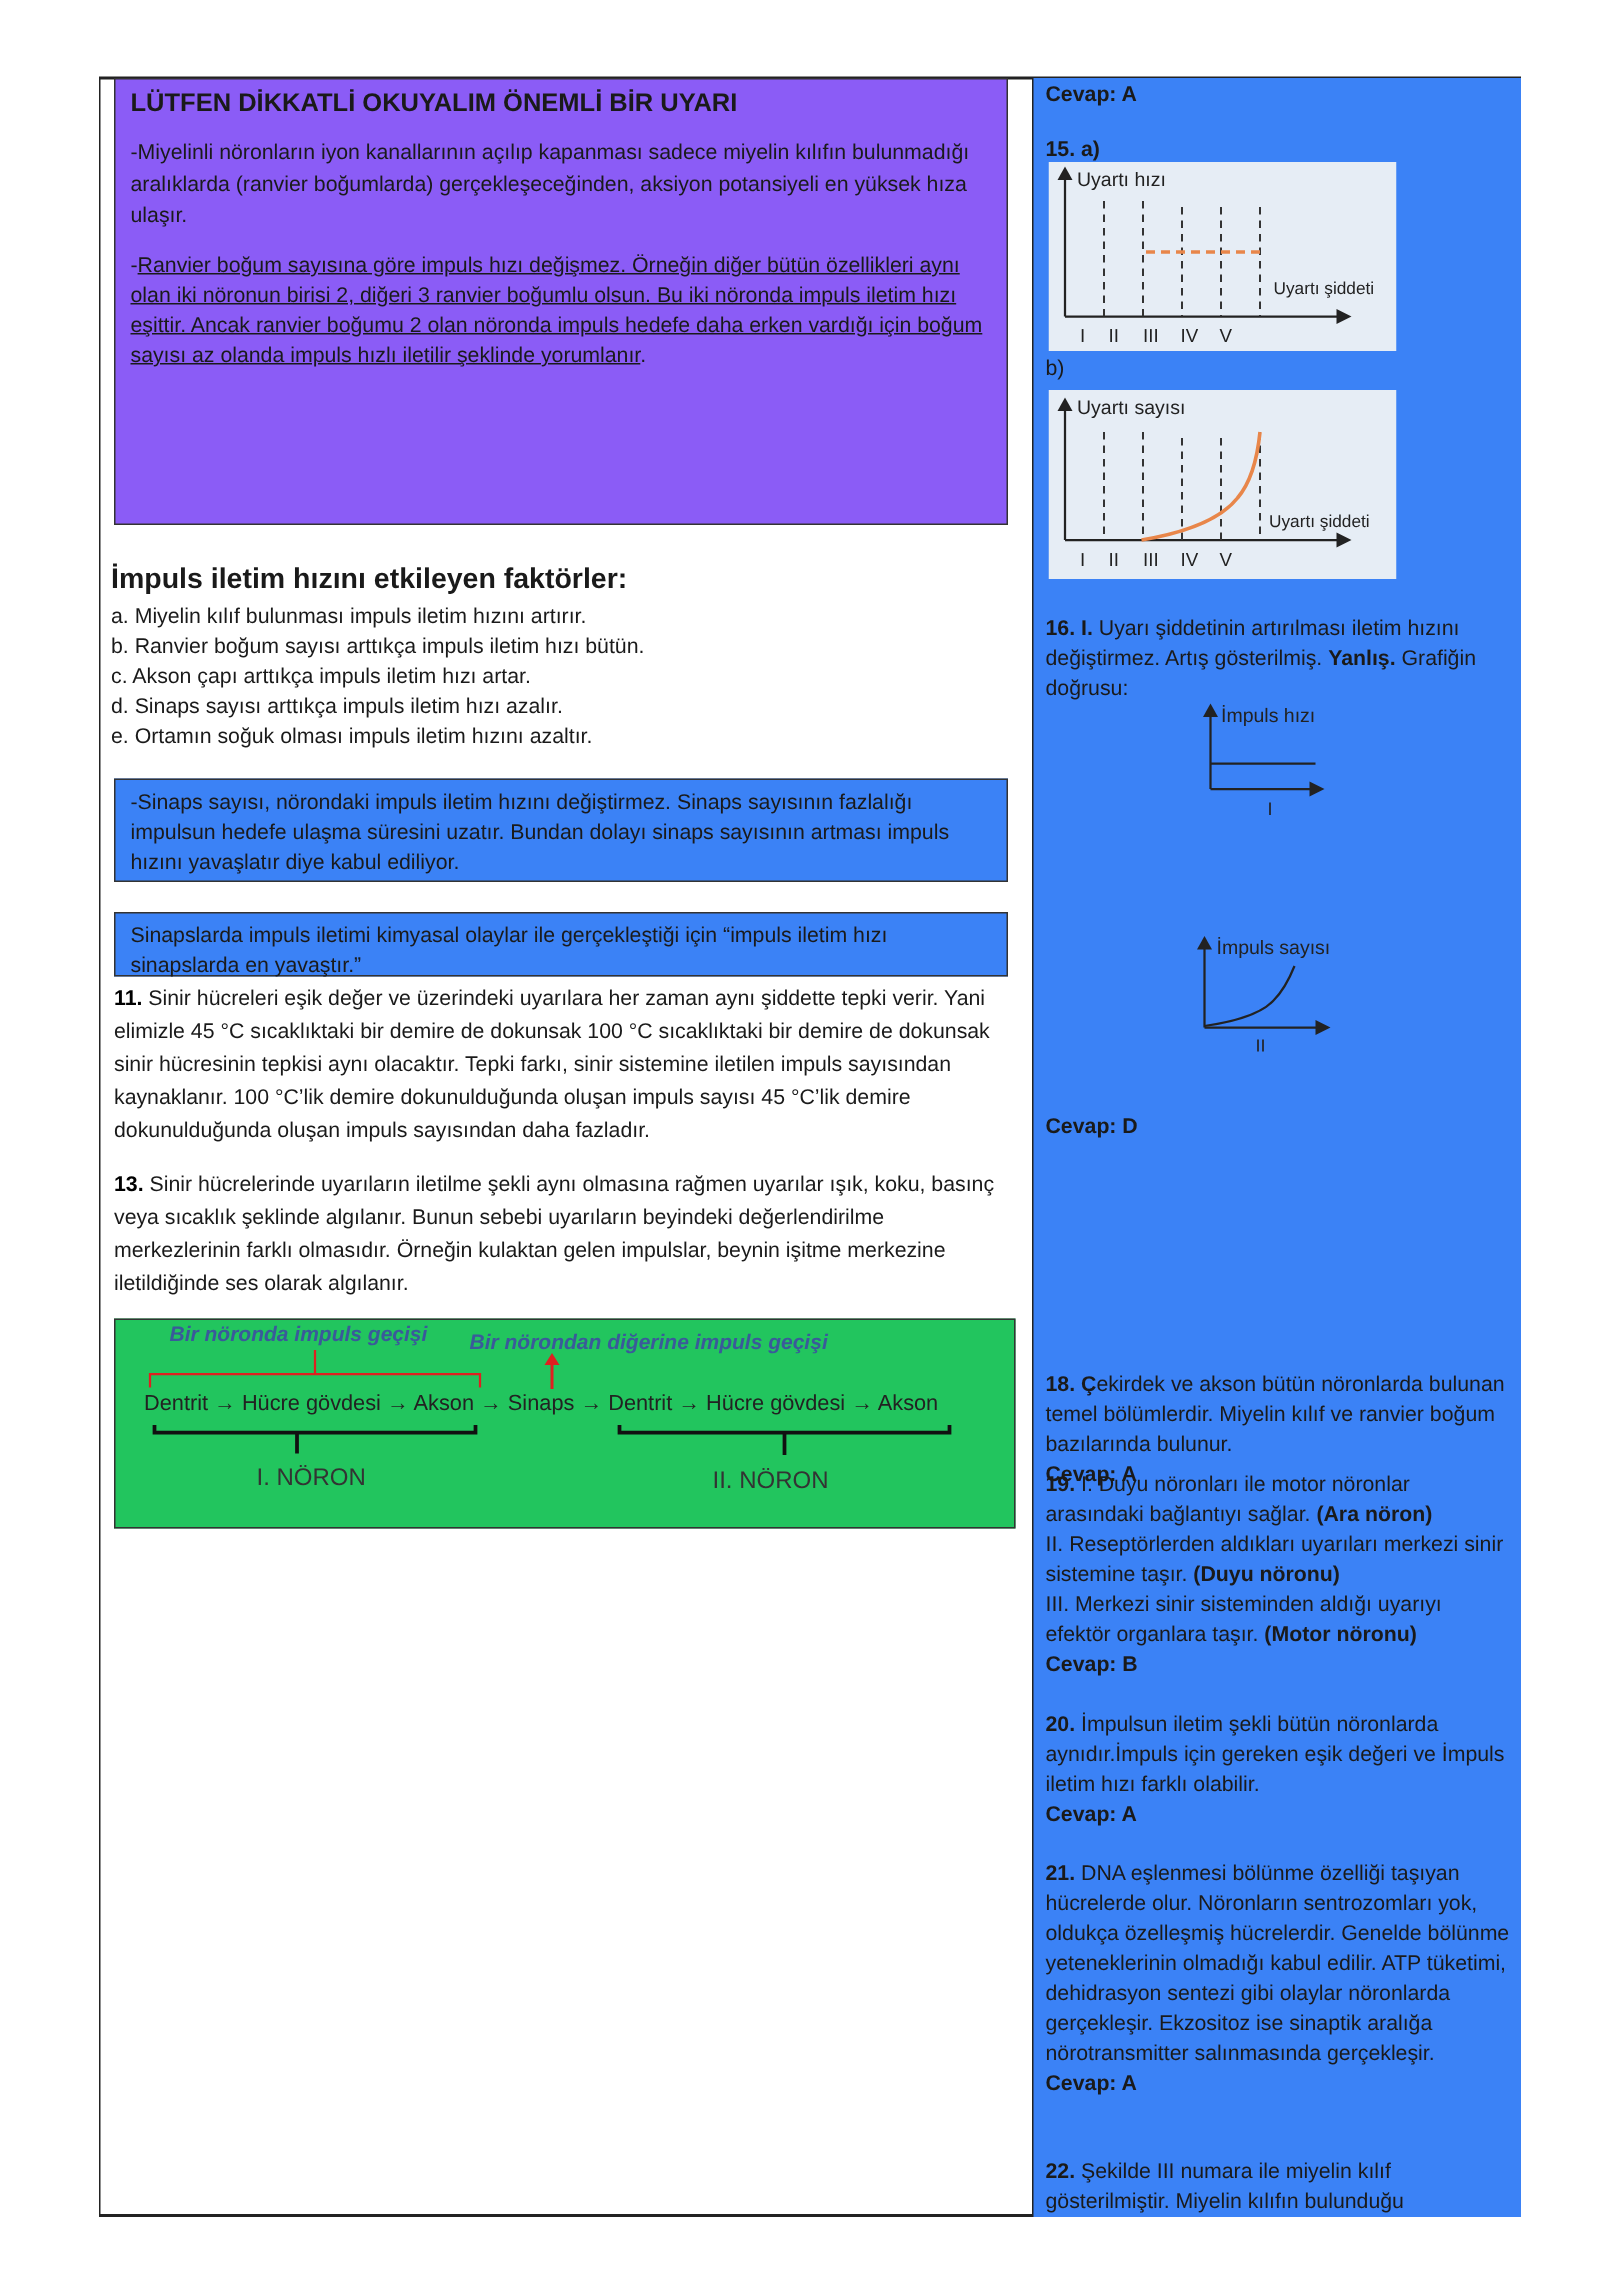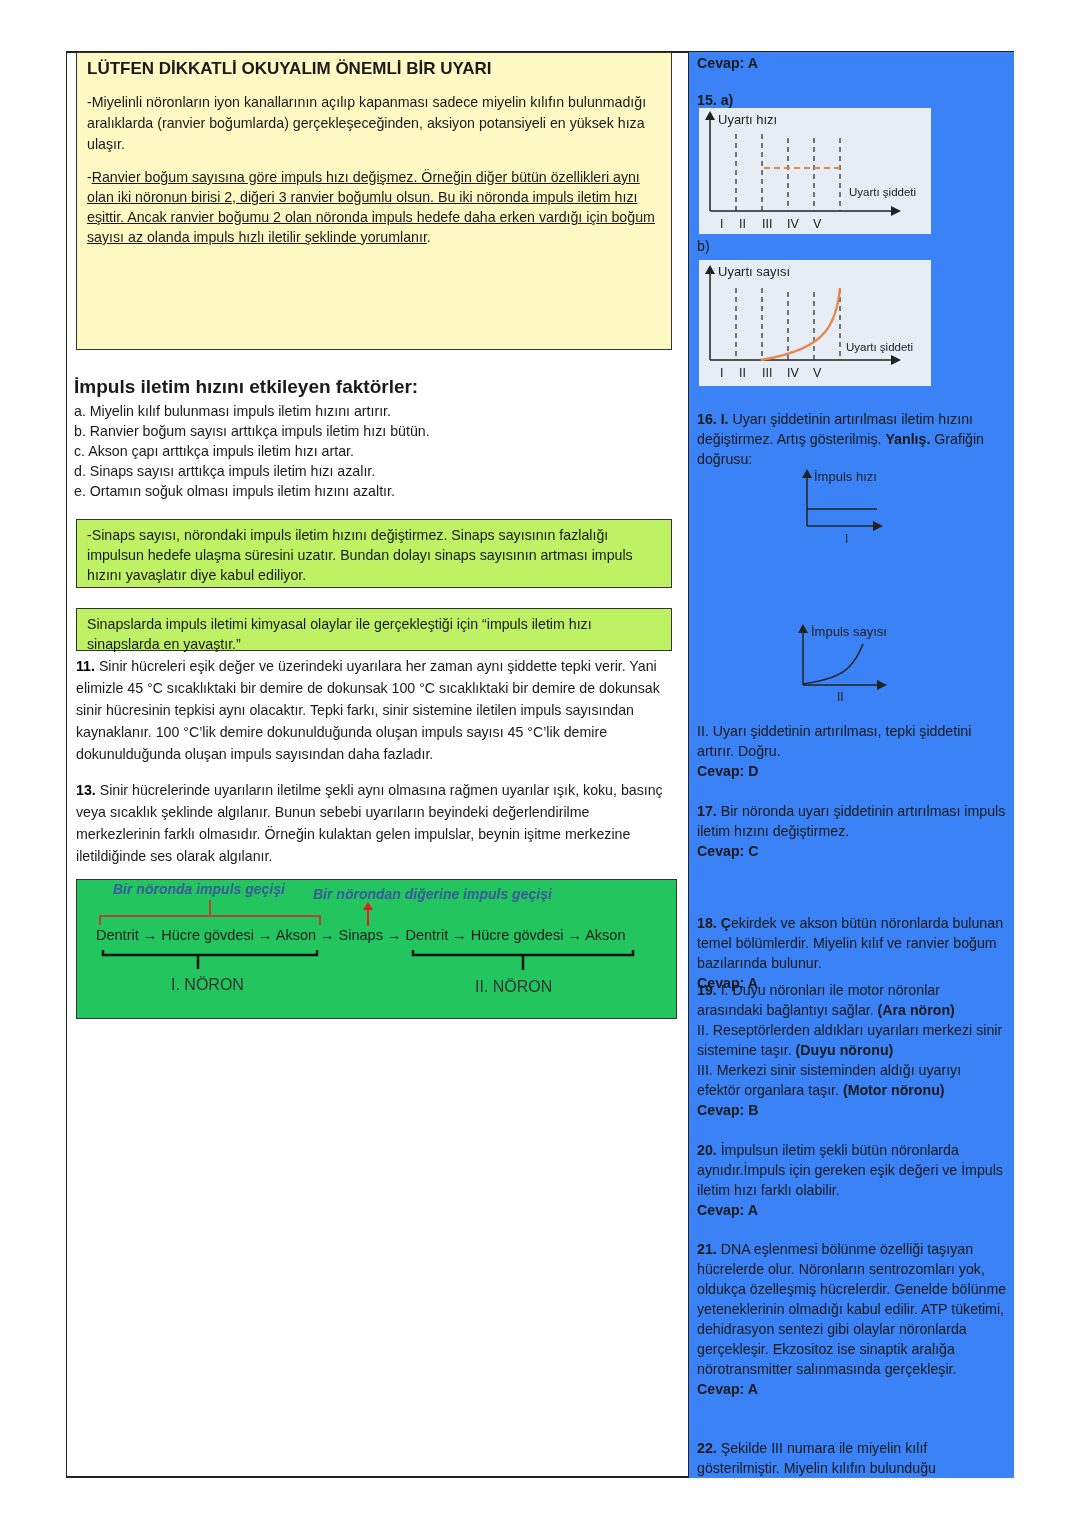--- a/index.html
+++ b/index.html
@@ -1,28 +1,28 @@
 <!DOCTYPE html>
 <html><head>
 <meta charset="utf-8">
 <style>
   html, body { margin:0; padding:0; background:#ffffff; }
   body { width:1080px; height:1527px; position:relative; font-family:"Liberation Sans", sans-serif; color:#1a1a1a; overflow:hidden; }
   .page-frame { position:absolute; left:66px; top:51px; width:948px; height:1427px; border:1px solid #222; border-top:2px solid #222; border-bottom:2px solid #222; box-sizing:border-box; }
   .left-col { position:absolute; left:66px; top:52px; width:621px; height:1426px; }
   .right-col { position:absolute; left:688px; top:52px; width:326px; height:1426px; background:#3b82f6; border-left:1px solid #222; box-sizing:border-box; overflow:hidden; }
-  .box-green { position:absolute; left:10px; top:0px; width:596px; height:298px; background:#fef9c3; border:1px solid #333; box-sizing:border-box; padding:5px 10px; }
+  .box-green { position:absolute; left:10px; top:0px; width:596px; height:298px; background:#8b5cf6; border:1px solid #333; box-sizing:border-box; padding:5px 10px; }
   .box-green h1 { margin:0; font-size:17px; font-weight:bold; line-height:22px; }
   .box-green p { margin:12px 0 0 0; font-size:14.2px; line-height:21px; }
   .box-green p.ul span { text-decoration:underline; }
   .factors { position:absolute; left:8px; top:323px; width:600px; }
   .factors h2 { margin:0; font-size:19px; font-weight:bold; line-height:24px; }
   .factors ul { list-style:none; margin:2px 0 0 0; padding:0; }
   .factors li { font-size:14.2px; line-height:20px; }
-  .box-yellow { position:absolute; left:10px; width:596px; background:#bef264; border:1px solid #333; box-sizing:border-box; padding:5px 10px; font-size:14.2px; line-height:20px; }
+  .box-yellow { position:absolute; left:10px; width:596px; background:#3b82f6; border:1px solid #333; box-sizing:border-box; padding:5px 10px; font-size:14.2px; line-height:20px; }
   .q { position:absolute; left:10px; width:600px; font-size:14.2px; line-height:22px; }
   .qnum { color:#000000; font-weight:bold; }
   .diagram { position:absolute; left:10px; top:827px; width:601px; height:140px; background:#22c55e; border:1px solid #333; box-sizing:border-box; }
   .r-item { position:absolute; left:8px; width:310px; font-size:14.2px; line-height:20px; }
   .r-item b { font-weight:bold; }
   svg text { font-family:"Liberation Sans", sans-serif; }
 </style>
 </head>
 <body>
 
@@ -145,23 +145,22 @@
   <svg style="position:absolute; left:104px; top:567px;" width="100" height="82">
     <line x1="10" y1="66" x2="10" y2="10" stroke="#222" stroke-width="1.5"></line>
     <polygon points="5,14 15,14 10,5" fill="#222"></polygon>
     <line x1="10" y1="66" x2="86" y2="66" stroke="#222" stroke-width="1.5"></line>
     <polygon points="84,61 84,71 94,66" fill="#222"></polygon>
     <path d="M10 65 Q45 60 56 48 Q64 40 70 25" stroke="#222" stroke-width="1.5" fill="none"></path>
     <text x="18" y="17" font-size="13" fill="#222">İmpuls  sayısı</text>
     <text x="44" y="82" font-size="12" fill="#222">II</text>
   </svg>
 
-  <div class="r-item" style="top:669px;"><span>II. Uyarı şiddetinin artırılması, tepki şiddetini artırır. Doğru.</span><br><b>Cevap: D</b></div>
+  <div class="r-item" style="top:669px;"><br><b>Cevap: D</b></div>
 
-  <div class="r-item" style="top:749px;"><b>17.</b><span> Bir nöronda uyarı şiddetinin artırılması impuls iletim hızını değiştirmez.</span><br><b>Cevap: C</b></div>
 
   <div class="r-item" style="top:829px;margin-top:32px;"><b>18. Ç</b><span>ekirdek ve akson bütün nöronlarda bulunan temel bölümlerdir. Miyelin kılıf ve ranvier boğum bazılarında bulunur.</span><br><b>Cevap: A</b></div>
 
   <div class="r-item" style="top:928px;"><b>19.</b><span> I. Duyu nöronları ile motor nöronlar arasındaki bağlantıyı sağlar. </span><b>(Ara nöron)</b><br><span>II. Reseptörlerden aldıkları uyarıları merkezi sinir sistemine taşır. </span><b>(Duyu nöronu)</b><br><span>III. Merkezi sinir sisteminden aldığı uyarıyı efektör organlara taşır. </span><b>(Motor nöronu)</b><br><b>Cevap: B</b></div>
 
   <div class="r-item" style="top:1088px;"><b>20.</b><span> İmpulsun iletim şekli bütün nöronlarda aynıdır.İmpuls için gereken eşik değeri ve İmpuls iletim hızı farklı olabilir.</span><br><b>Cevap: A</b></div>
 
   <div class="r-item" style="top:1187px;"><b>21.</b><span> DNA eşlenmesi bölünme özelliği taşıyan hücrelerde olur. Nöronların sentrozomları yok, oldukça özelleşmiş hücrelerdir. Genelde bölünme yeteneklerinin olmadığı kabul edilir. ATP tüketimi, dehidrasyon sentezi gibi olaylar nöronlarda gerçekleşir. Ekzositoz ise sinaptik aralığa nörotransmitter salınmasında gerçekleşir.</span><br><b>Cevap: A</b></div>
 
   <div class="r-item" style="top:1386px;"><b>22.</b><span> Şekilde III numara ile miyelin kılıf gösterilmiştir. Miyelin kılıfın bulunduğu</span></div>

